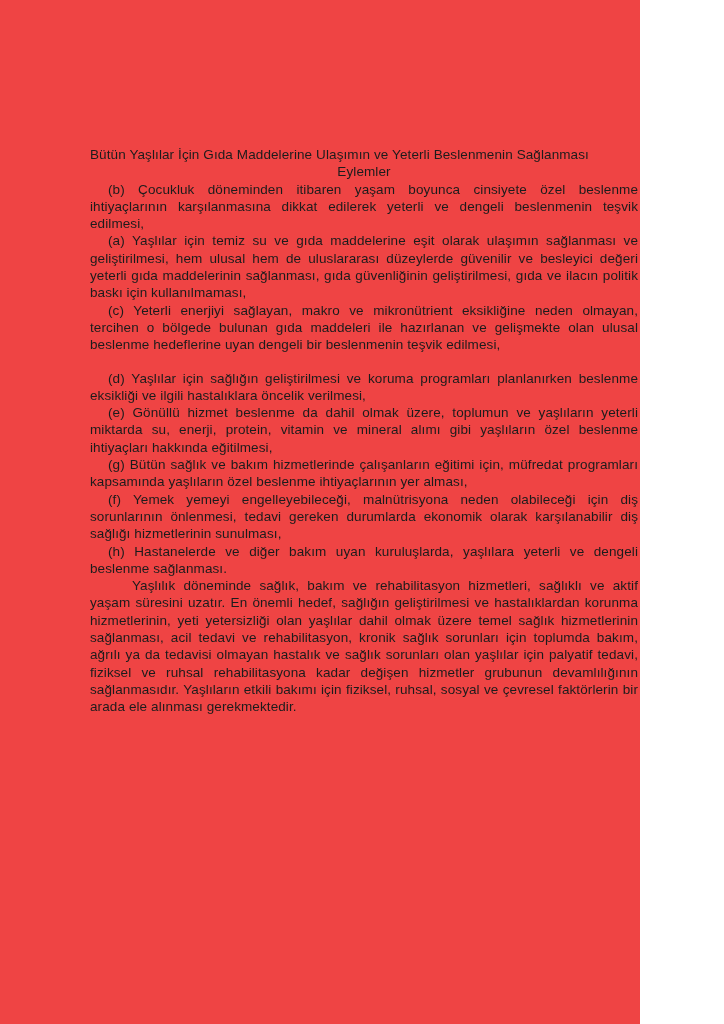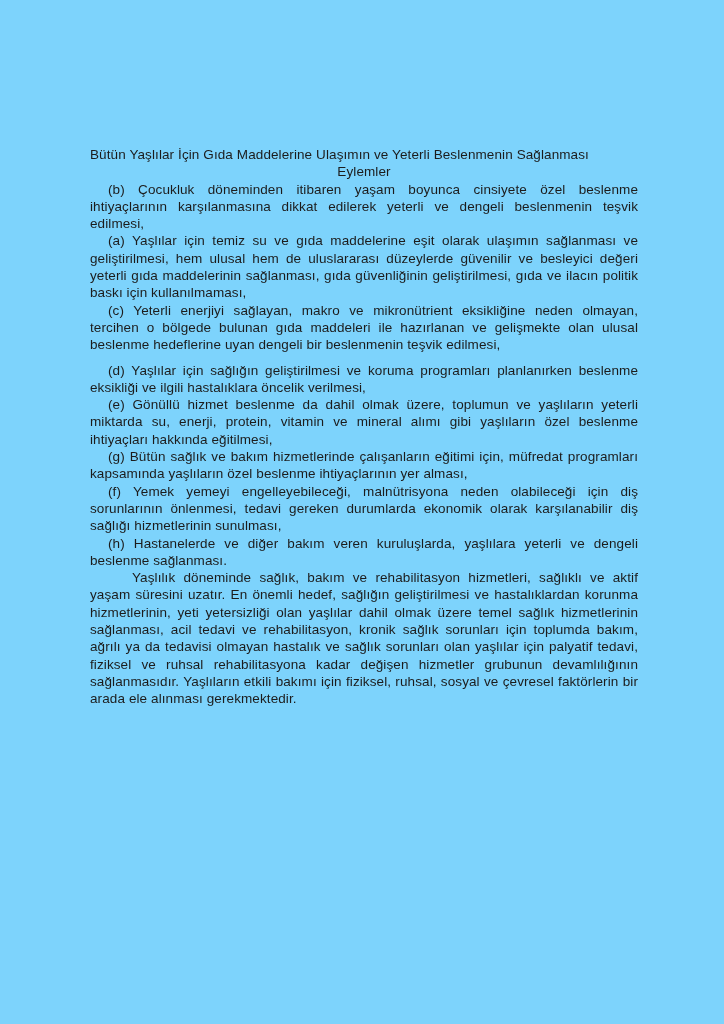--- a/index.html
+++ b/index.html
@@ -3,23 +3,23 @@
 <meta charset="utf-8">
 <title>Document</title>
 <style>
   html, body {
     margin: 0;
     padding: 0;
     background: #ffffff;
   }
   .page {
     position: relative;
-    width: 724px;
+    width: 640px;
     height: 1024px;
-    background: #7dd3fc;
+    background: #ef4444;
     overflow: hidden;
     font-family: "Liberation Sans", "DejaVu Sans", sans-serif;
   }
   .content {
     position: absolute;
     left: 90px;
     top: 146px;
     width: 548px;
     font-size: 13.5px;
     line-height: 17.3px;
@@ -34,21 +34,21 @@
   }
   .actions-heading {
     margin-bottom: 15px;
     text-align: center;
   }
   .action-item {
     text-indent: 18px;
     margin-bottom: 13px;
   }
   .action-item.no-gap-after {
-    margin-bottom: 8px;
+    margin-bottom: 16px;
   }
   .section2-heading {
     text-align: left;
     margin-top: 0;
     margin-bottom: 20px;
   }
   .closing-paragraph {
     text-indent: 42px;
     margin: 0;
   }
@@ -70,19 +70,19 @@
     <p class="action-item no-gap-after">(c) Yeterli enerjiyi sağlayan, makro ve mikronütrient eksikliğine neden olmayan, tercihen o bölgede bulunan gıda maddeleri ile hazırlanan ve gelişmekte olan ulusal beslenme hedeflerine uyan dengeli bir beslenmenin teşvik edilmesi,</p>
 
     <p class="action-item">(d) Yaşlılar için sağlığın geliştirilmesi ve koruma programları planlanırken beslenme eksikliği ve ilgili hastalıklara öncelik verilmesi,</p>
 
     <p class="action-item">(e) Gönüllü hizmet beslenme da dahil olmak üzere, toplumun ve yaşlıların yeterli miktarda su, enerji, protein, vitamin ve mineral alımı gibi yaşlıların özel beslenme ihtiyaçları hakkında eğitilmesi,</p>
 
     <p class="action-item">(g) Bütün sağlık ve bakım hizmetlerinde çalışanların eğitimi için, müfredat programları kapsamında yaşlıların özel beslenme ihtiyaçlarının yer alması,</p>
 
     <p class="action-item">(f) Yemek yemeyi engelleyebileceği, malnütrisyona neden olabileceği için diş sorunlarının önlenmesi, tedavi gereken durumlarda ekonomik olarak karşılanabilir diş sağlığı hizmetlerinin sunulması,</p>
 
-    <p class="action-item">(h) Hastanelerde ve diğer bakım veren kuruluşlarda, yaşlılara yeterli ve dengeli beslenme sağlanması.</p>
+    <p class="action-item">(h) Hastanelerde ve diğer bakım uyan kuruluşlarda, yaşlılara yeterli ve dengeli beslenme sağlanması.</p>
 
 
     <p class="closing-paragraph">Yaşlılık döneminde sağlık, bakım ve rehabilitasyon hizmetleri, sağlıklı ve aktif yaşam süresini uzatır. En önemli hedef, sağlığın geliştirilmesi ve hastalıklardan korunma hizmetlerinin, yeti yetersizliği olan yaşlılar dahil olmak üzere temel sağlık hizmetlerinin sağlanması, acil tedavi ve rehabilitasyon, kronik sağlık sorunları için toplumda bakım, ağrılı ya da tedavisi olmayan hastalık ve sağlık sorunları olan yaşlılar için palyatif tedavi, fiziksel ve ruhsal rehabilitasyona kadar değişen hizmetler grubunun devamlılığının sağlanmasıdır. Yaşlıların etkili bakımı için fiziksel, ruhsal, sosyal ve çevresel faktörlerin bir arada ele alınması gerekmektedir.</p>
 
   </div>
 </div>
 
 </body></html>

